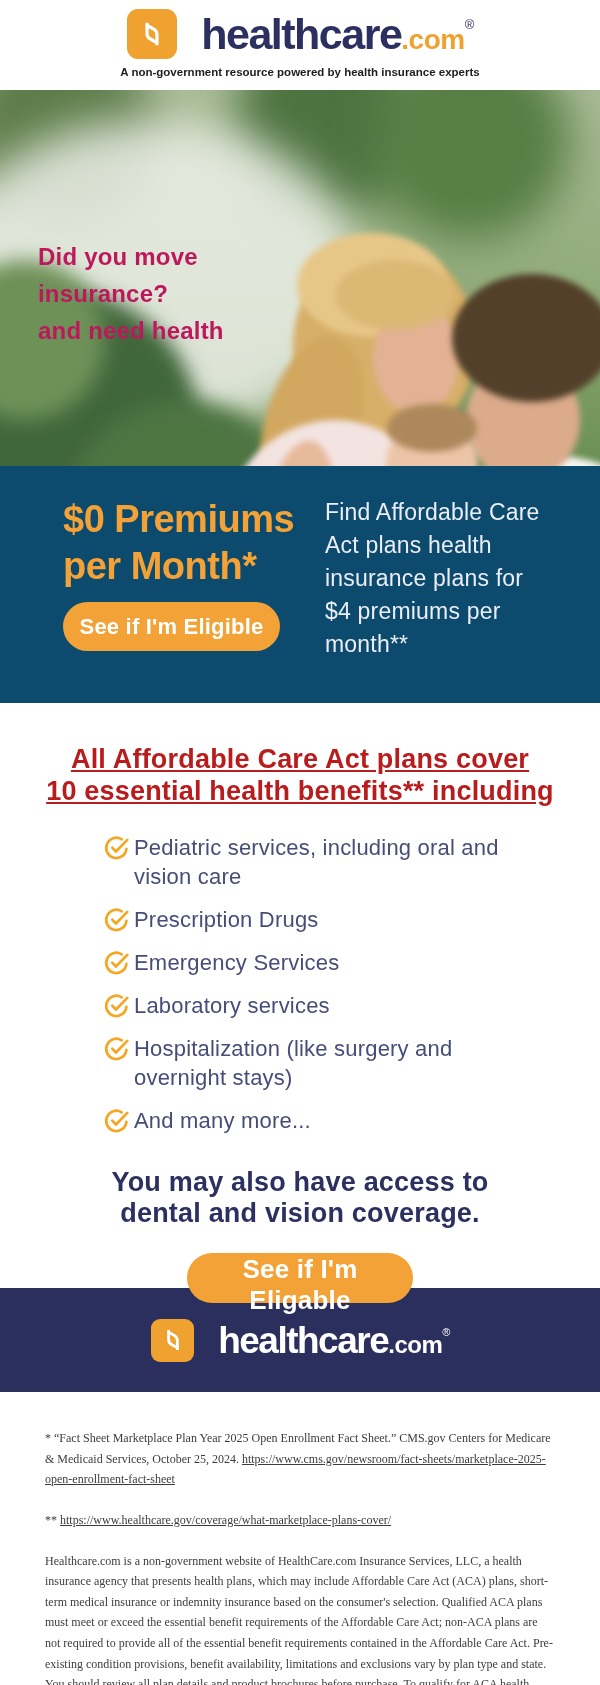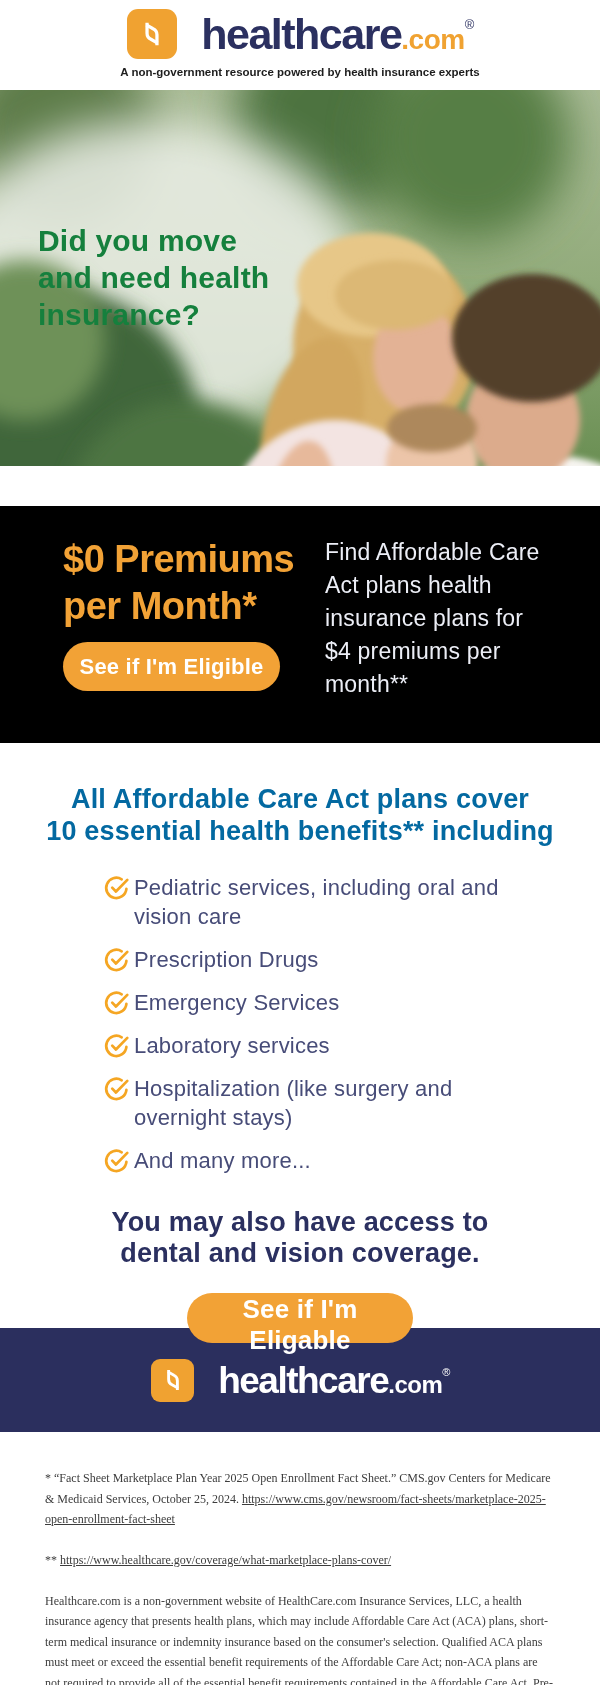--- a/index.html
+++ b/index.html
@@ -11,33 +11,33 @@
   .logo-row{display:flex;align-items:center;gap:24px;}
   .logo-icon{width:50px;height:50px;border-radius:11px;background:#f0a231;display:flex;align-items:center;justify-content:center;flex:0 0 auto;}
   .logo-word{font-size:43px;font-weight:700;color:#2b3060;letter-spacing:-1.5px;line-height:1;}
   .logo-word .suffix{color:#f0a231;font-size:28px;font-weight:700;letter-spacing:-0.5px;}
   .logo-word .reg{color:#2b3060;font-size:13px;vertical-align:20px;font-weight:400;}
   .tagline{margin-top:7px;font-size:11.5px;font-weight:700;color:#1d1d1d;}
 
   
   .hero{position:relative;height:376px;overflow:hidden;}
   .hero svg{display:block;}
-  .hero-headline{position:absolute;left:38px;top:132px;font-size:30px;line-height:37px;font-weight:600;color:#15803d;letter-spacing:0.2px;}
+  .hero-headline{position:absolute;left:38px;top:148px;font-size:24px;line-height:37px;font-weight:600;color:#be185d;letter-spacing:0.2px;}
   .hero-headline span{display:block;}
 
   
-  .offer{position:relative;height:237px;background:#000000;margin-top:40px;}
+  .offer{position:relative;height:237px;background:#0c4a6e;}
   .offer-h2{position:absolute;left:63px;top:30px;font-size:38px;line-height:47px;font-weight:700;color:#f2a236;letter-spacing:-0.5px;}
   .offer-h2 span{display:block;}
   .pill-btn{position:absolute;left:63px;top:136px;width:217px;height:49px;border:none;border-radius:25px;background:#f2a236;color:#ffffff;font-family:inherit;font-size:22px;font-weight:700;cursor:pointer;letter-spacing:0.2px;}
   .offer-desc{position:absolute;left:325px;top:30px;width:218px;font-size:23px;line-height:33px;font-weight:500;color:#eceef6;letter-spacing:0.2px;}
 
   
   .benefits{background:#fff;height:585px;box-sizing:border-box;padding-top:40px;}
-  .benefits-heading{text-align:center;font-size:27px;line-height:32px;font-weight:600;color:#0369a1;letter-spacing:0.2px;}
+  .benefits-heading{text-align:center;font-size:27px;line-height:32px;font-weight:600;color:#b91c1c;letter-spacing:0.2px;text-decoration:underline;}
   .benefits-heading span{display:block;}
   .benefit-list{list-style:none;margin:26px 0 0 0;padding:0 70px 0 103px;}
   .benefit-list li{display:flex;align-items:flex-start;gap:4px;margin-bottom:14px;font-size:22px;line-height:29px;color:#474c78;letter-spacing:0.2px;}
   .check-icon{flex:0 0 27px;width:27px;height:27px;margin-top:1px;}
   .benefit-sub{margin-top:32px;text-align:center;font-size:27px;line-height:31px;font-weight:600;color:#2b3060;letter-spacing:0.2px;}
   .cta2-wrap{text-align:center;margin-top:24px;}
   .pill-btn2{width:226px;height:50px;border:none;border-radius:25px;background:#f2a236;color:#fff;font-family:inherit;font-size:26px;font-weight:700;cursor:pointer;letter-spacing:0.2px;}
 
   
   .footer{height:104px;background:#2b2f5e;display:flex;align-items:center;justify-content:center;}
@@ -111,22 +111,22 @@
       <ellipse cx="548" cy="455" rx="120" ry="90" fill="#f7f5f1" filter="url(#blurSoft)"></ellipse>
       <ellipse cx="523" cy="330" rx="57" ry="62" fill="#dcab8c" filter="url(#blurSoft)"></ellipse>
       <ellipse cx="532" cy="248" rx="80" ry="64" fill="#53402c" filter="url(#blurSoft)"></ellipse>
 
       <ellipse cx="432" cy="462" rx="72" ry="58" fill="#f6f4f0" filter="url(#blurSoft)"></ellipse>
       <circle cx="432" cy="374" r="46" fill="#ecc5a9" filter="url(#blurSoft)"></circle>
       <ellipse cx="432" cy="338" rx="45" ry="24" fill="#ad885c" filter="url(#blurSoft)"></ellipse>
     </svg>
     <div class="hero-headline">
       <span>Did you move</span>
+      <span>insurance?</span>
       <span>and need health</span>
-      <span>insurance?</span>
     </div>
   </div>
 
   <div class="offer">
     <div class="offer-h2">
       <span>$0 Premiums</span>
       <span>per Month*</span>
     </div>
     <button class="pill-btn">See if I'm Eligible</button>
     <div class="offer-desc">Find Affordable Care Act plans health insurance plans for $4 premiums per month**</div>

